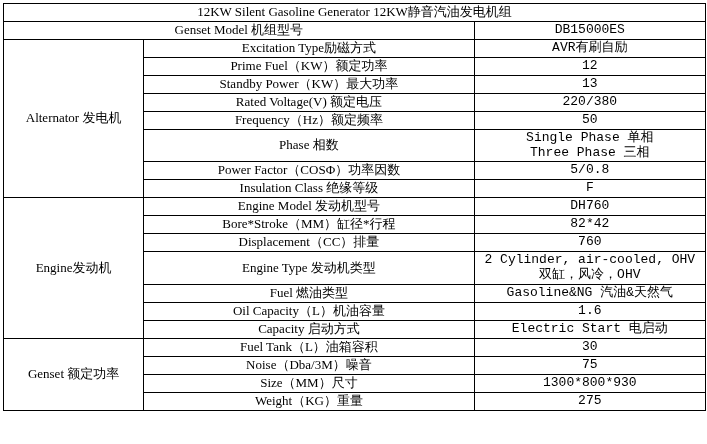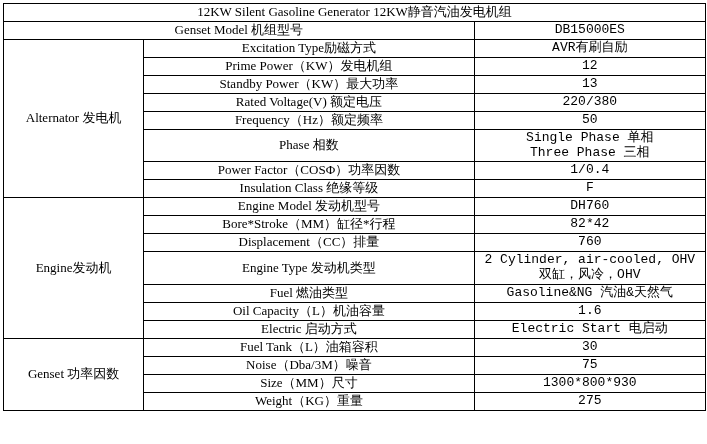--- a/index.html
+++ b/index.html
@@ -76,42 +76,42 @@
         <td class="label-cell" colspan="2">Genset Model 机组型号</td>
         <td class="value-cell">DB15000ES</td>
       </tr>
 
       <tr>
         <td class="group-cell" rowspan="8">Alternator 发电机</td>
         <td class="label-cell">Excitation Type励磁方式</td>
         <td class="value-cell">AVR有刷自励</td>
       </tr>
       <tr>
-        <td class="label-cell">Prime Power（KW）发电机组</td>
+        <td class="label-cell">Prime Fuel（KW）额定功率</td>
         <td class="value-cell">12</td>
       </tr>
       <tr>
         <td class="label-cell">Standby Power（KW）最大功率</td>
         <td class="value-cell">13</td>
       </tr>
       <tr>
         <td class="label-cell">Rated Voltage(V) 额定电压</td>
         <td class="value-cell">220/380</td>
       </tr>
       <tr>
         <td class="label-cell">Frequency（Hz）额定频率</td>
         <td class="value-cell">50</td>
       </tr>
       <tr>
         <td class="label-cell">Phase 相数</td>
         <td class="value-cell multiline">Single Phase 单相<br>Three Phase 三相</td>
       </tr>
       <tr>
         <td class="label-cell">Power Factor（COSΦ）功率因数</td>
-        <td class="value-cell">1/0.4</td>
+        <td class="value-cell">5/0.8</td>
       </tr>
       <tr>
         <td class="label-cell">Insulation Class 绝缘等级</td>
         <td class="value-cell">F</td>
       </tr>
 
       <tr>
         <td class="group-cell" rowspan="7">Engine发动机</td>
         <td class="label-cell">Engine Model 发动机型号</td>
         <td class="value-cell">DH760</td>
@@ -130,26 +130,26 @@
       </tr>
       <tr>
         <td class="label-cell">Fuel 燃油类型</td>
         <td class="value-cell">Gasoline&amp;NG 汽油&amp;天然气</td>
       </tr>
       <tr>
         <td class="label-cell">Oil Capacity（L）机油容量</td>
         <td class="value-cell">1.6</td>
       </tr>
       <tr>
-        <td class="label-cell">Electric 启动方式</td>
+        <td class="label-cell">Capacity 启动方式</td>
         <td class="value-cell">Electric Start 电启动</td>
       </tr>
 
       <tr>
-        <td class="group-cell" rowspan="4">Genset 功率因数</td>
+        <td class="group-cell" rowspan="4">Genset 额定功率</td>
         <td class="label-cell">Fuel Tank（L）油箱容积</td>
         <td class="value-cell">30</td>
       </tr>
       <tr>
         <td class="label-cell">Noise（Dba/3M）噪音</td>
         <td class="value-cell">75</td>
       </tr>
       <tr>
         <td class="label-cell">Size（MM）尺寸</td>
         <td class="value-cell">1300*800*930</td>

